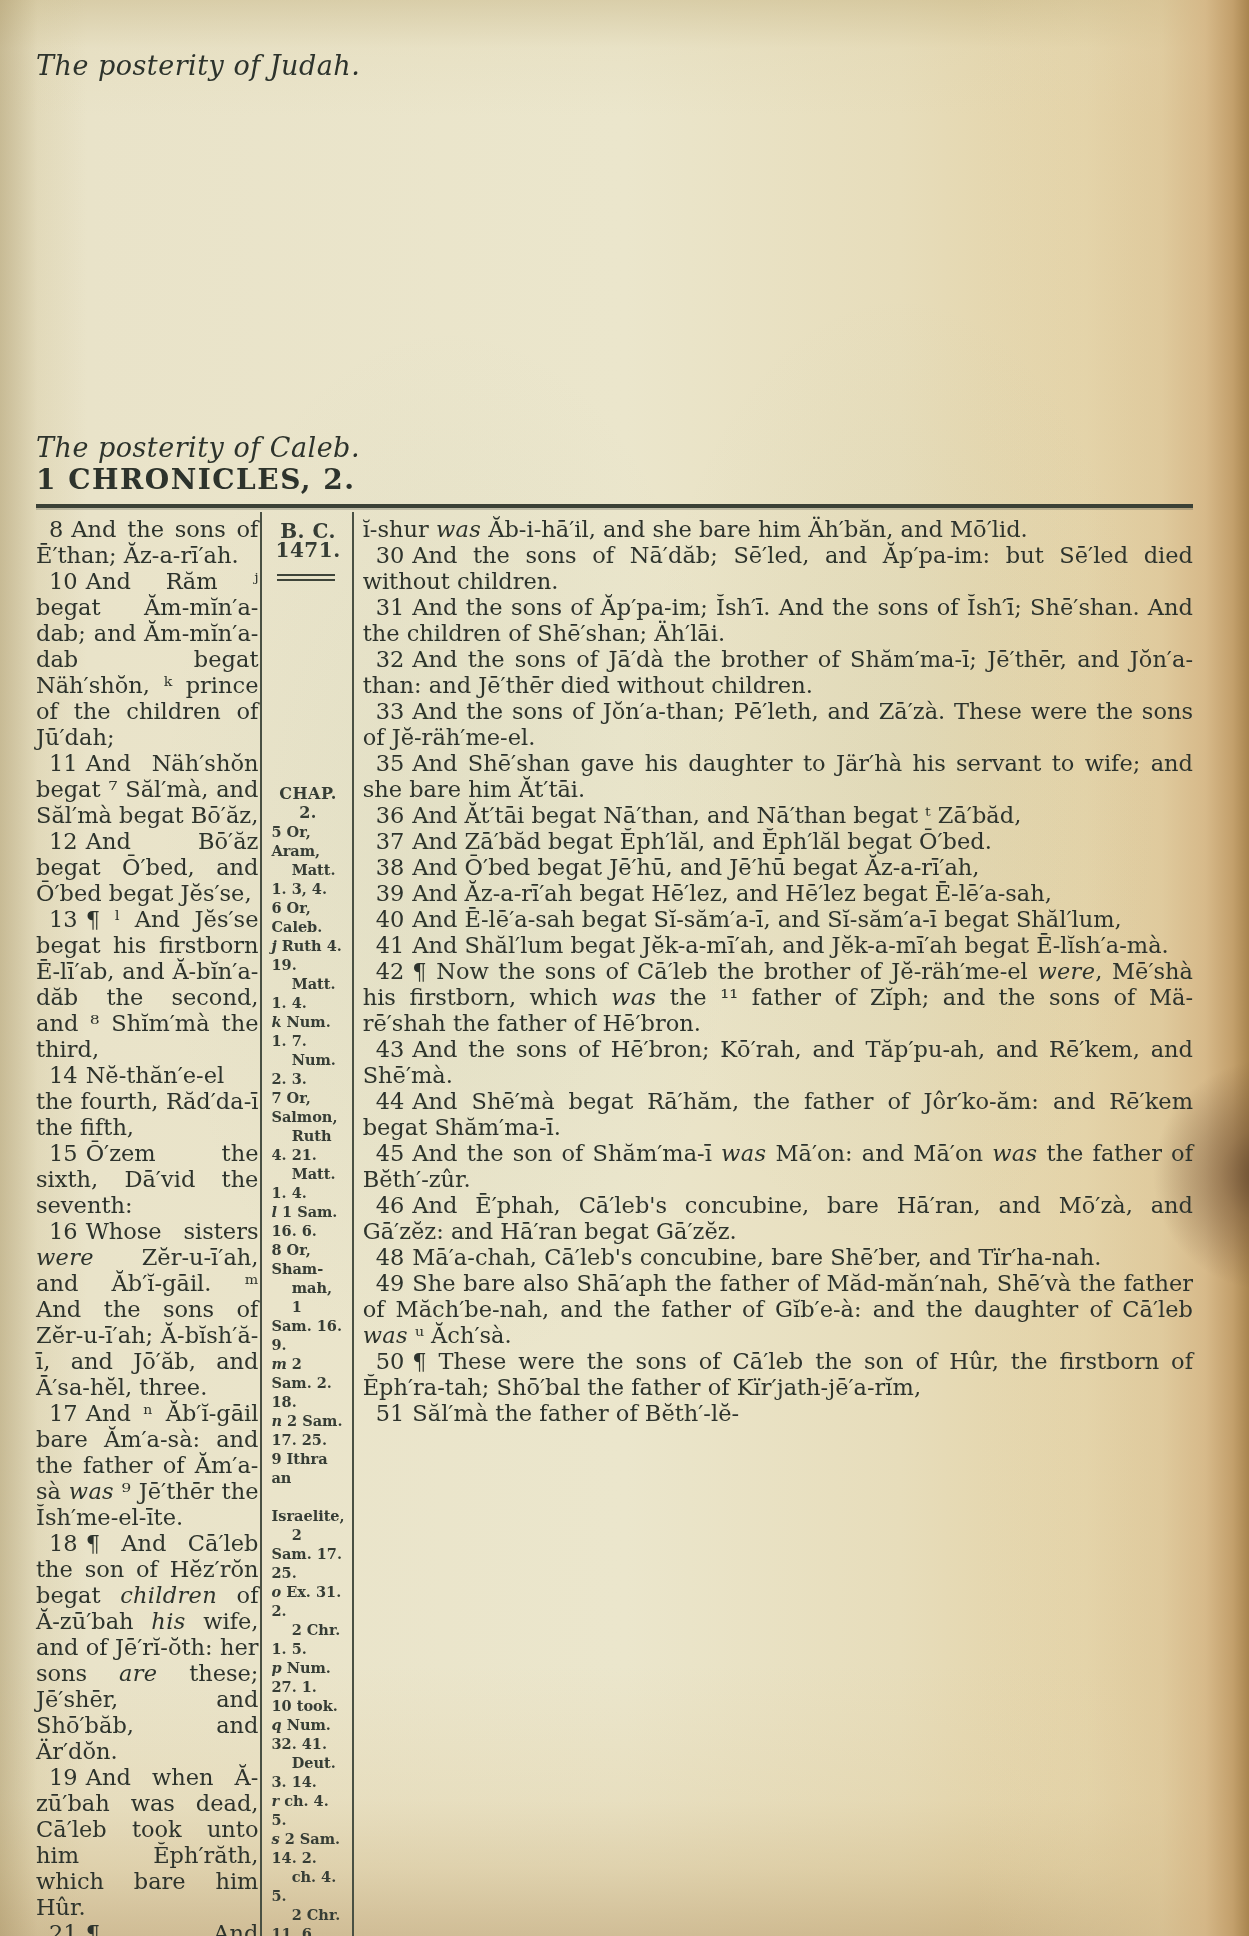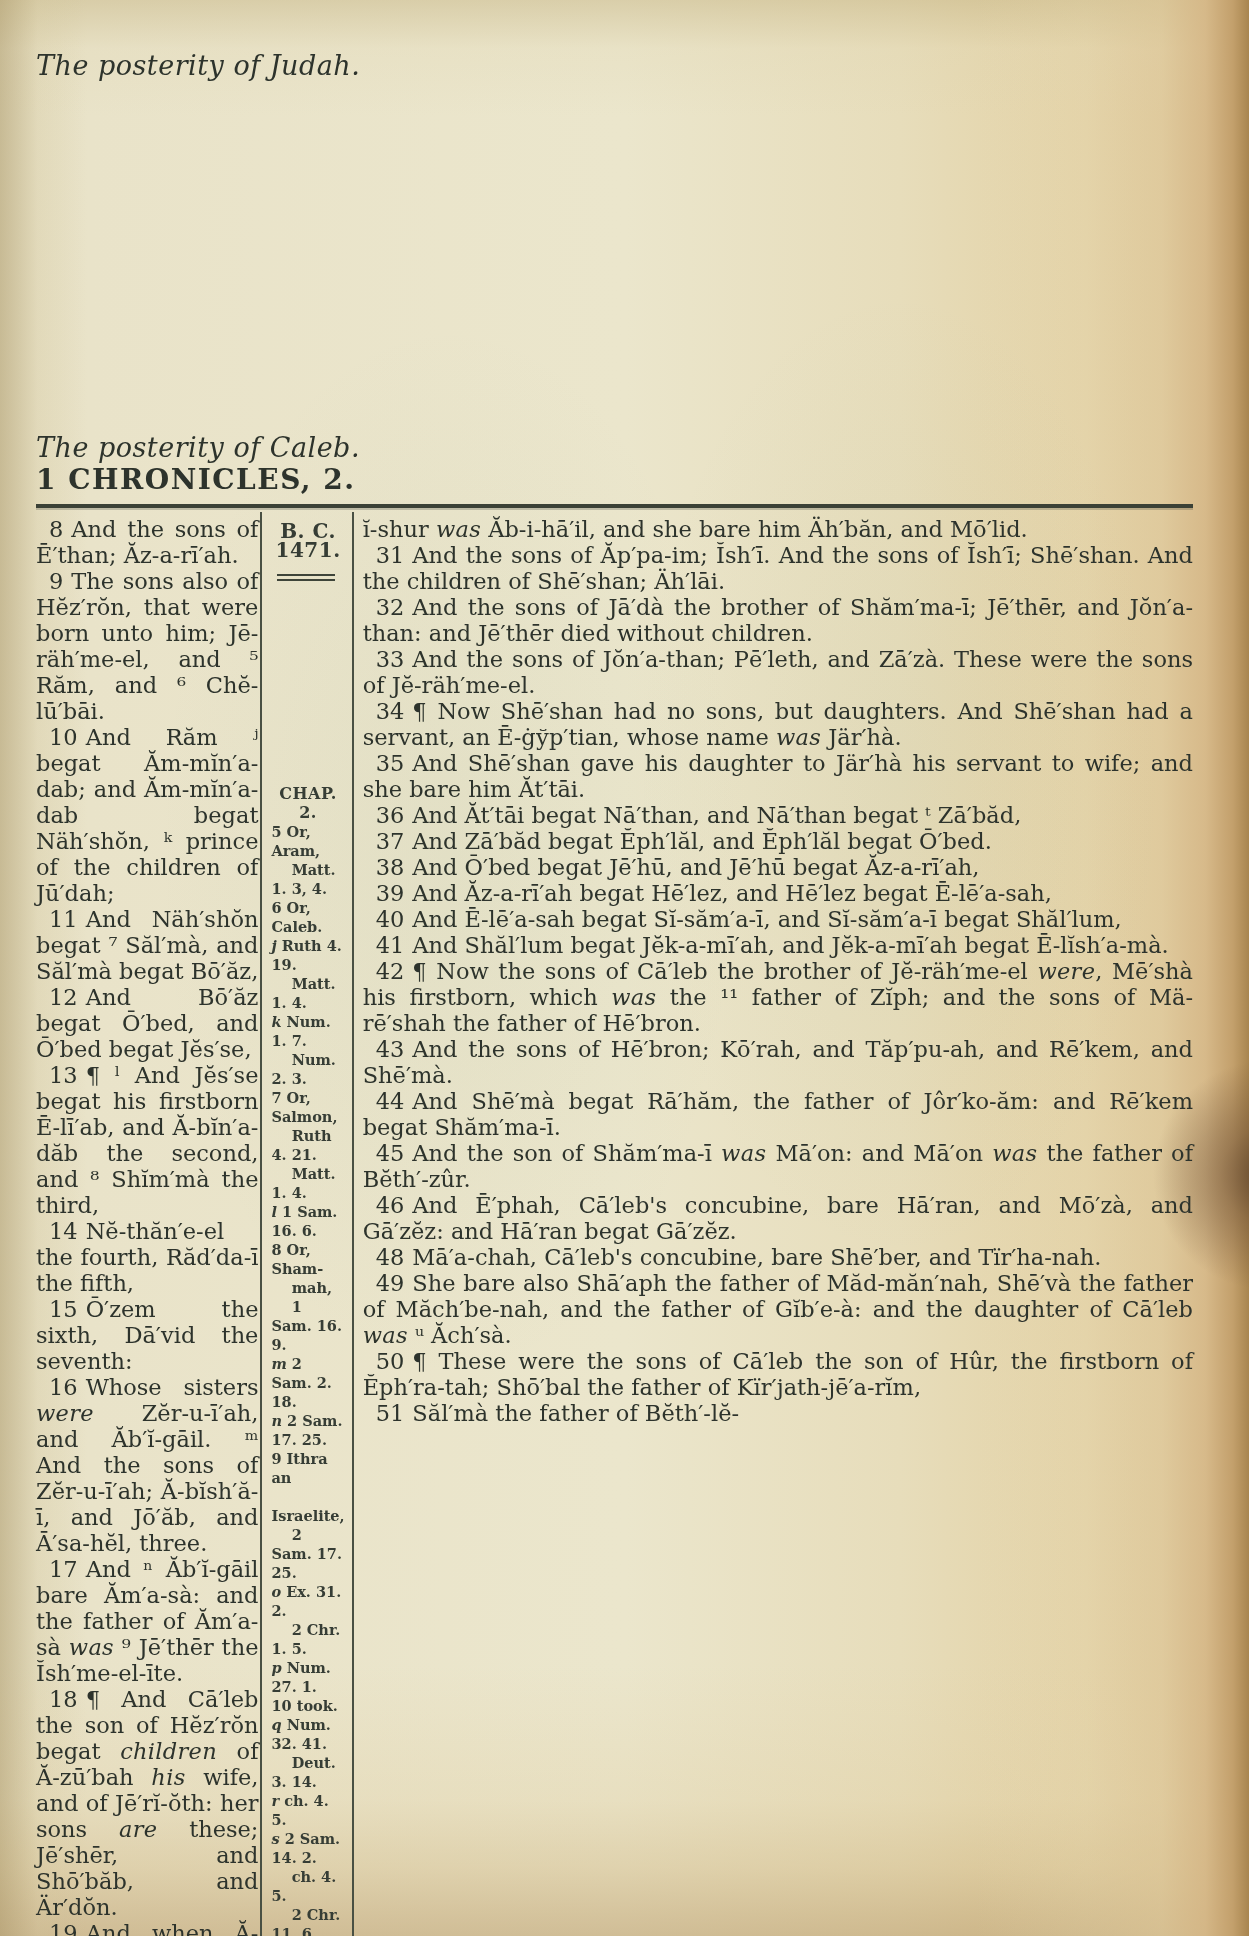--- a/index.html
+++ b/index.html
@@ -61,21 +61,20 @@
   </div>
 
   <div class="top-rule"></div>
 
   <div class="columns">
 
     <div class="col-left vcol">
       <div>
 
       <p class="v"><span class="vn">8</span><span>And the sons of Ē′than; Ăz-a-rī′ah.</span></p>
-          <p class="v"><span class="vn">9</span><span>The sons also of Hĕz′rŏn, that were born unto him; Jē-räh′me-el, and ⁵ Răm, and ⁶ Chĕ-lū′bāi.</span></p>
           <p class="v"><span class="vn">10</span><span>And Răm ʲ begat Ăm-mĭn′a-dab; and Ăm-mĭn′a-dab begat Näh′shŏn, ᵏ prince of the children of Jū′dah;</span></p>
           <p class="v"><span class="vn">11</span><span>And Näh′shŏn begat ⁷ Săl′mà, and Săl′mà begat Bō′ăz,</span></p>
           <p class="v"><span class="vn">12</span><span>And Bō′ăz begat Ō′bed, and Ō′bed begat Jĕs′se,</span></p>
           <p class="v"><span class="vn">13</span><span>¶ ˡ And Jĕs′se begat his firstborn Ē-lī′ab, and Ă-bĭn′a-dăb the second, and ⁸ Shĭm′mà the third,</span></p>
           <p class="v"><span class="vn">14</span><span>Nĕ-thăn′e-el the fourth, Răd′da-ī the fifth,</span></p>
           <p class="v"><span class="vn">15</span><span>Ō′zem the sixth, Dā′vid the seventh:</span></p>
           <p class="v"><span class="vn">16</span><span>Whose sisters <i>were</i> Zĕr-u-ī′ah, and Ăb′ĭ-gāil. ᵐ And the sons of Zĕr-u-ī′ah; Ă-bĭsh′ă-ī, and Jō′ăb, and Ā′sa-hĕl, three.</span></p>
           <p class="v"><span class="vn">17</span><span>And ⁿ Ăb′ĭ-gāil bare Ăm′a-sà: and the father of Ăm′a-sà <i>was</i> ⁹ Jē′thēr the Ĭsh′me-el-īte.</span></p>
           <p class="v"><span class="vn">18</span><span>¶ And Cā′leb the son of Hĕz′rŏn begat <i>children</i> of Ă-zū′bah <i>his</i> wife, and of Jē′rĭ-ŏth: her sons <i>are</i> these; Jē′shēr, and Shō′băb, and Är′dŏn.</span></p>
           <p class="v"><span class="vn">19</span><span>And when Ă-zū′bah was dead, Cā′leb took unto him Ĕph′răth, which bare him Hûr.</span></p>
@@ -123,24 +122,24 @@
     Neh. 3. 5.
     Jer. 6. 1.
     Amos 1. 1.</div>
         </div>
     </div>
 
     <div class="col-right vcol">
       <p class="lead">ĭ-shur <i>was</i> Ăb-i-hā′il, and she bare him Äh′băn, and Mō′lid.</p>
       <div>
 
+      <p class="v"><span class="vn">30</span><span>And the sons of Nā′dăb; Sē′led, and Ăp′pa-im: but Sē′led died without children.</span></p>
           <p class="v"><span class="vn">31</span><span>And the sons of Ăp′pa-im; Ĭsh′ī. And the sons of Ĭsh′ī; Shē′shan. And the children of Shē′shan; Äh′lāi.</span></p>
           <p class="v"><span class="vn">32</span><span>And the sons of Jā′dà the brother of Shăm′ma-ī; Jē′thēr, and Jŏn′a-than: and Jē′thēr died without children.</span></p>
           <p class="v"><span class="vn">33</span><span>And the sons of Jŏn′a-than; Pē′leth, and Zā′zà. These were the sons of Jĕ-räh′me-el.</span></p>
-          <p class="v"><span class="vn">34</span><span>¶ Now Shē′shan had no sons, but daughters. And Shē′shan had a servant, an Ē-ġўp′tian, whose name <i>was</i> Jär′hà.</span></p>
           <p class="v"><span class="vn">35</span><span>And Shē′shan gave his daughter to Jär′hà his servant to wife; and she bare him Ăt′tāi.</span></p>
           <p class="v"><span class="vn">36</span><span>And Ăt′tāi begat Nā′than, and Nā′than begat ᵗ Zā′băd,</span></p>
           <p class="v"><span class="vn">37</span><span>And Zā′băd begat Ĕph′lăl, and Ĕph′lăl begat Ō′bed.</span></p>
           <p class="v"><span class="vn">38</span><span>And Ō′bed begat Jē′hū, and Jē′hū begat Ăz-a-rī′ah,</span></p>
           <p class="v"><span class="vn">39</span><span>And Ăz-a-rī′ah begat Hē′lez, and Hē′lez begat Ē-lē′a-sah,</span></p>
           <p class="v"><span class="vn">40</span><span>And Ē-lē′a-sah begat Sĭ-săm′a-ī, and Sĭ-săm′a-ī begat Shăl′lum,</span></p>
           <p class="v"><span class="vn">41</span><span>And Shăl′lum begat Jĕk-a-mī′ah, and Jĕk-a-mī′ah begat Ē-lĭsh′a-mà.</span></p>
           <p class="v"><span class="vn">42</span><span>¶ Now the sons of Cā′leb the brother of Jĕ-räh′me-el <i>were</i>, Mē′shà his firstborn, which <i>was</i> the ¹¹ father of Zĭph; and the sons of Mä-rē′shah the father of Hē′bron.</span></p>
           <p class="v"><span class="vn">43</span><span>And the sons of Hē′bron; Kō′rah, and Tăp′pu-ah, and Rē′kem, and Shē′mà.</span></p>
           <p class="v"><span class="vn">44</span><span>And Shē′mà begat Rā′hăm, the father of Jôr′ko-ăm: and Rē′kem begat Shăm′ma-ī.</span></p>

